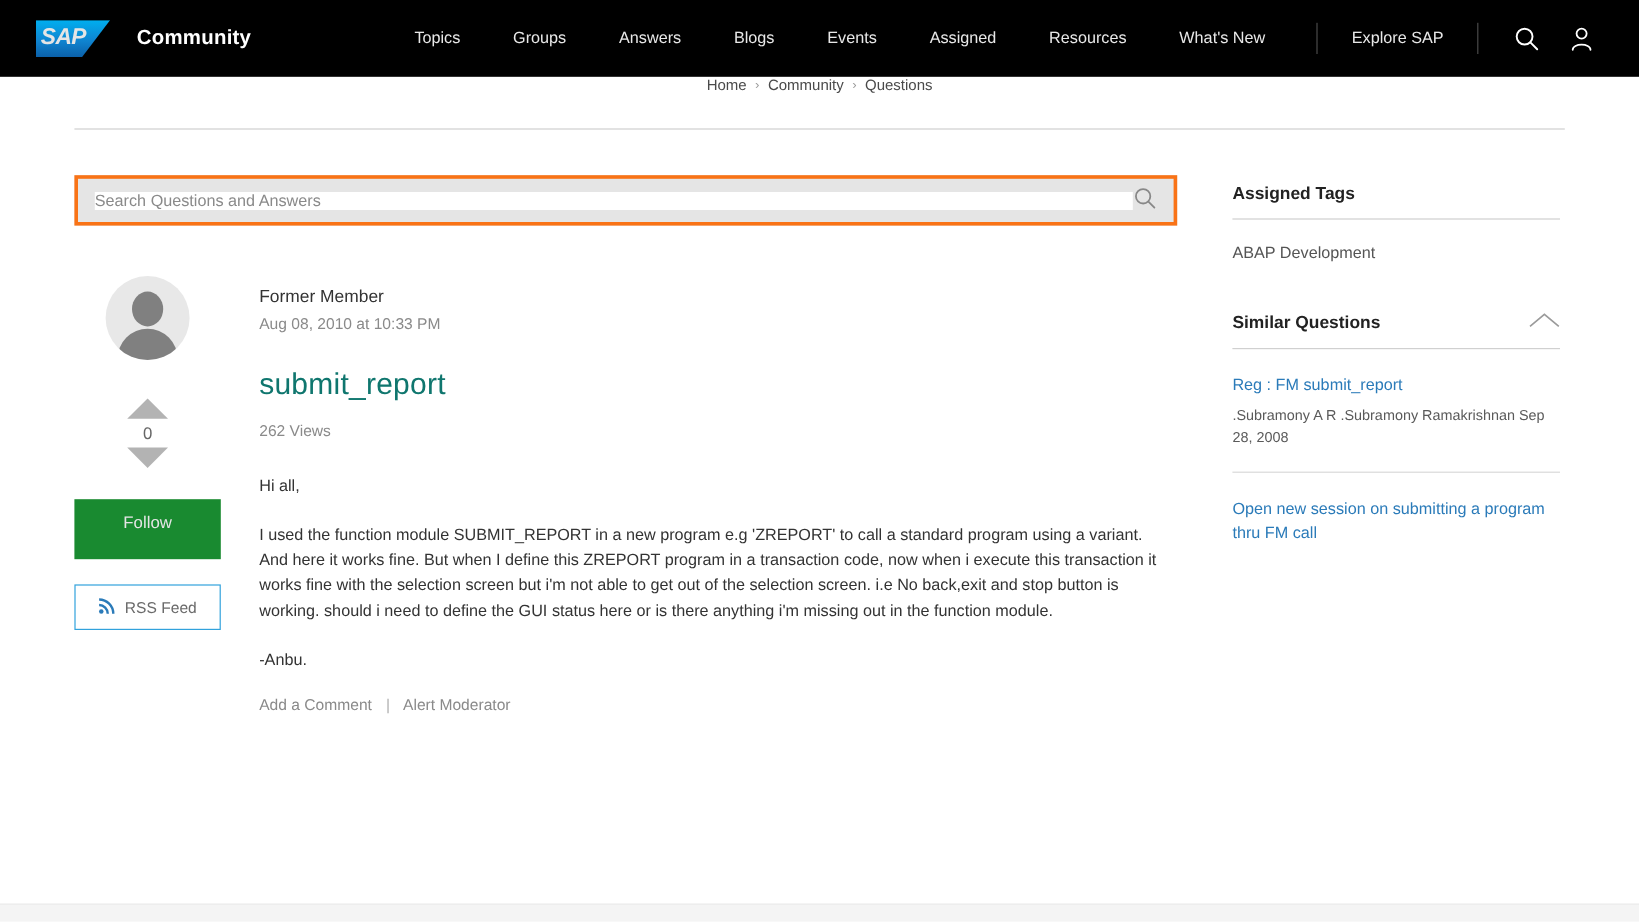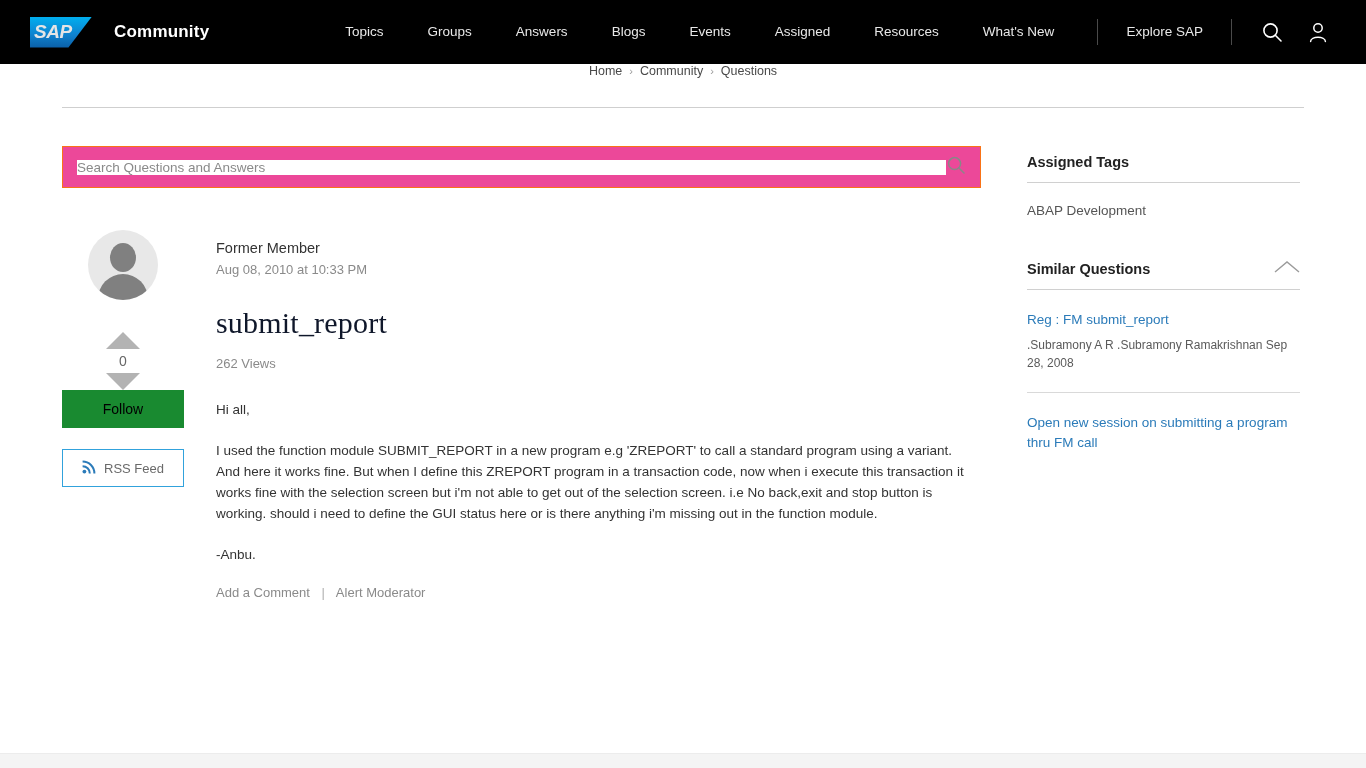--- a/index.html
+++ b/index.html
@@ -89,21 +89,21 @@
     padding: 0 62px;
     display: flex;
     gap: 46px;
     margin-top: 38px;
   }
   .col-main { width: 919px; flex: 0 0 919px; }
   .col-side { width: 273px; flex: 0 0 273px; padding-top: 8px; }
 
   
   .searchwrap {
-    height: 42px; border: 1px solid #f97316; background: #ec4899;
+    height: 42px; border: 3px solid #f97316; background: #e5e5e5;
     display: flex; align-items: center; padding: 0 14px;
     margin-bottom: 42px;
   }
   .searchwrap input {
     flex: 1; border: 0; outline: none;
     font-family: "Liberation Sans", sans-serif;
     font-size: 13.5px; color: #333;
   }
   .searchwrap input::placeholder { color: #8a8a8a; }
 
@@ -126,37 +126,37 @@
   }
   .votes {
     margin-top: 32px; display: flex; flex-direction: column;
     align-items: center; gap: 2px;
   }
   .tri-up, .tri-dn { width: 0; height: 0; cursor: pointer; }
   .tri-up { border-left: 17px solid transparent; border-right: 17px solid transparent; border-bottom: 17px solid #b3b3b3; }
   .tri-dn { border-left: 17px solid transparent; border-right: 17px solid transparent; border-top: 17px solid #b3b3b3; }
   .votecount { font-size: 14px; color: #666; line-height: 20px; }
   .follow-btn {
-    display: block; width: 122px; height: 38px; line-height: 38px;
-    background: #198a30; color: #000000; text-align: center;
-    font-size: 14px; text-decoration: none; 
+    display: block; width: 122px; height: 50px; line-height: 38px;
+    background: #198a30; color: #e5e5e5; text-align: center;
+    font-size: 14px; text-decoration: none; margin-top: 26px;
   }
   .rss-btn {
     display: flex; align-items: center; justify-content: center; gap: 8px;
     width: 122px; height: 38px; border: 1px solid #31a2dc;
     color: #6a6a6a; font-size: 13px; text-decoration: none;
     margin-top: 21px; background: #fff;
   }
 
   .qbody { flex: 1; padding-top: 8px; }
   .q-author { font-size: 14.5px; color: #333; line-height: 20px; }
   .q-date { font-size: 13px; color: #8a8a8a; line-height: 20px; margin-top: 2px; }
   .q-title {
-    font-size: 30px; color: #0f172a; font-weight: normal;
-    margin-top: 26px; letter-spacing: .2px; font-family: Liberation Serif, serif;
+    font-size: 25px; color: #0f766e; font-weight: normal;
+    margin-top: 26px; letter-spacing: .2px;
   }
   .q-views { font-size: 13px; color: #8a8a8a; margin-top: 16px; }
   .q-text { margin-top: 28px; font-size: 13.5px; color: #333; line-height: 21px; max-width: 760px; }
   .q-text p { margin-bottom: 20px; }
   .q-text p:last-child { margin-bottom: 0; }
   .q-actions { margin-top: 20px; font-size: 13px; color: #8a8a8a; }
   .q-actions a { color: #8a8a8a; text-decoration: none; }
   .q-actions .bar { margin: 0 8px; color: #b0b0b0; }
 
   

